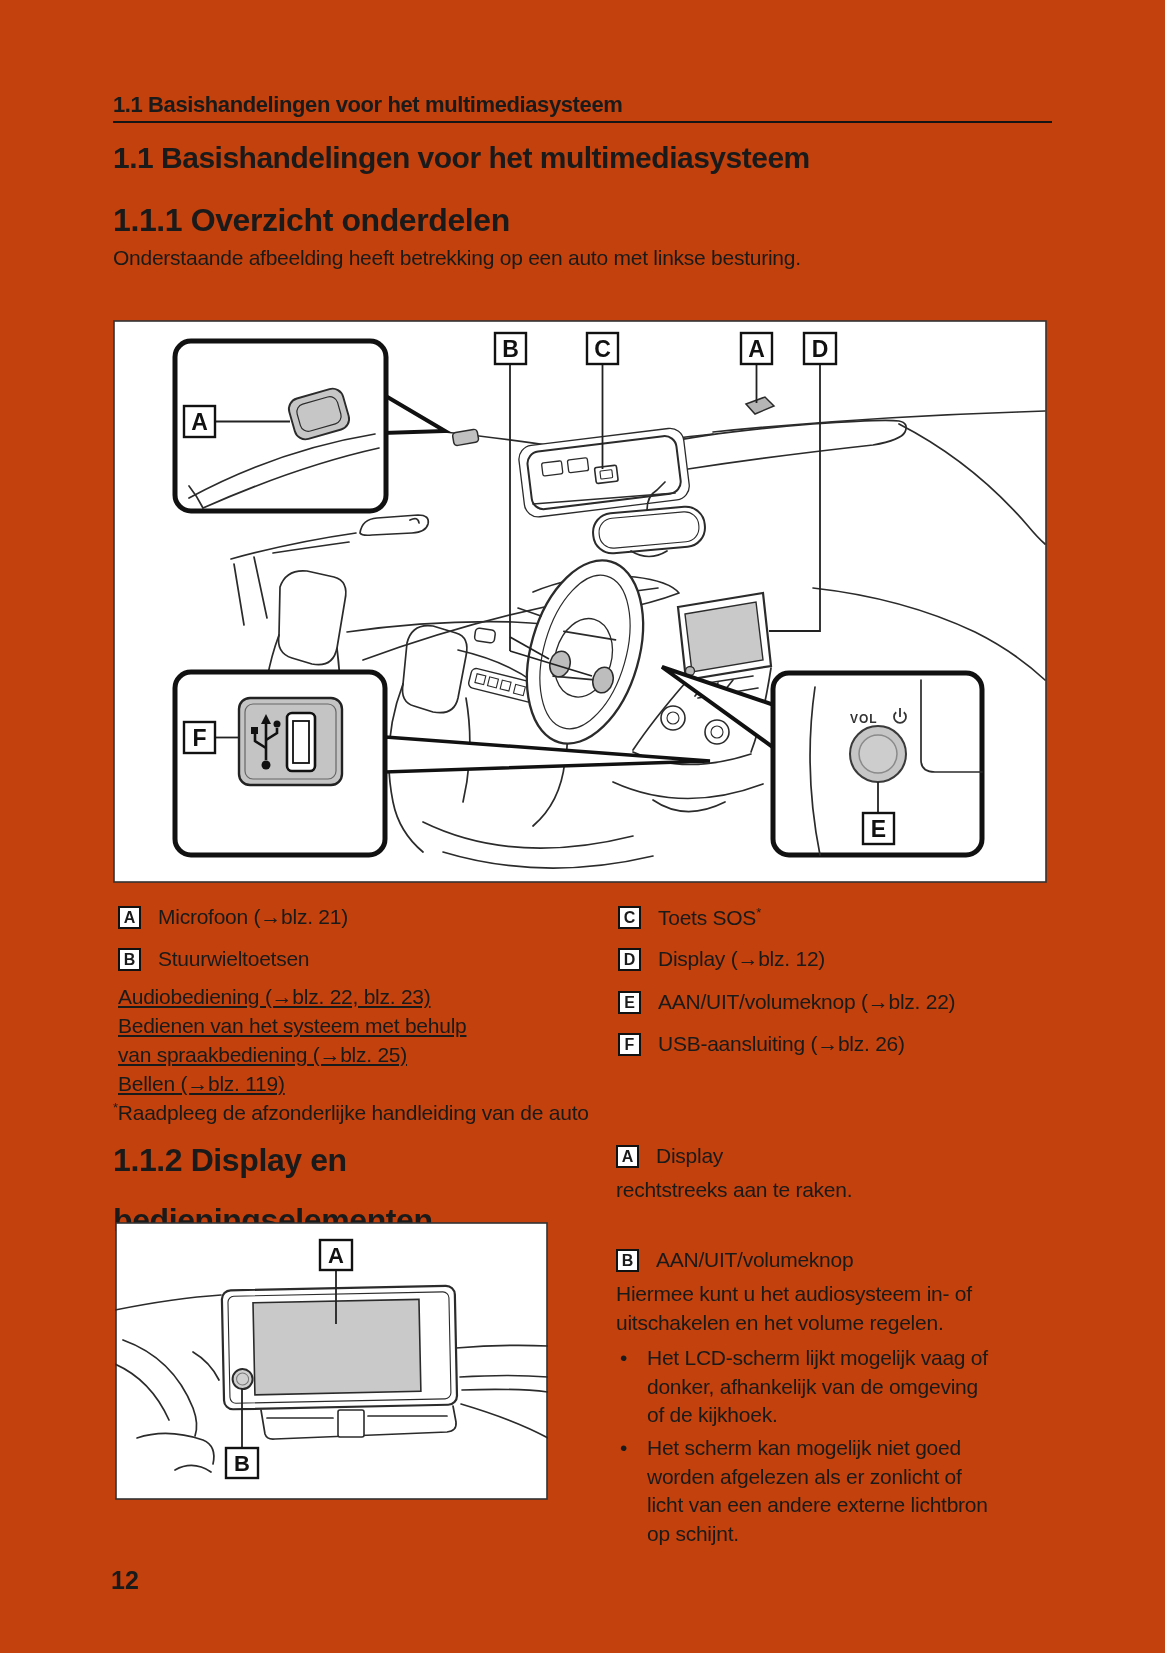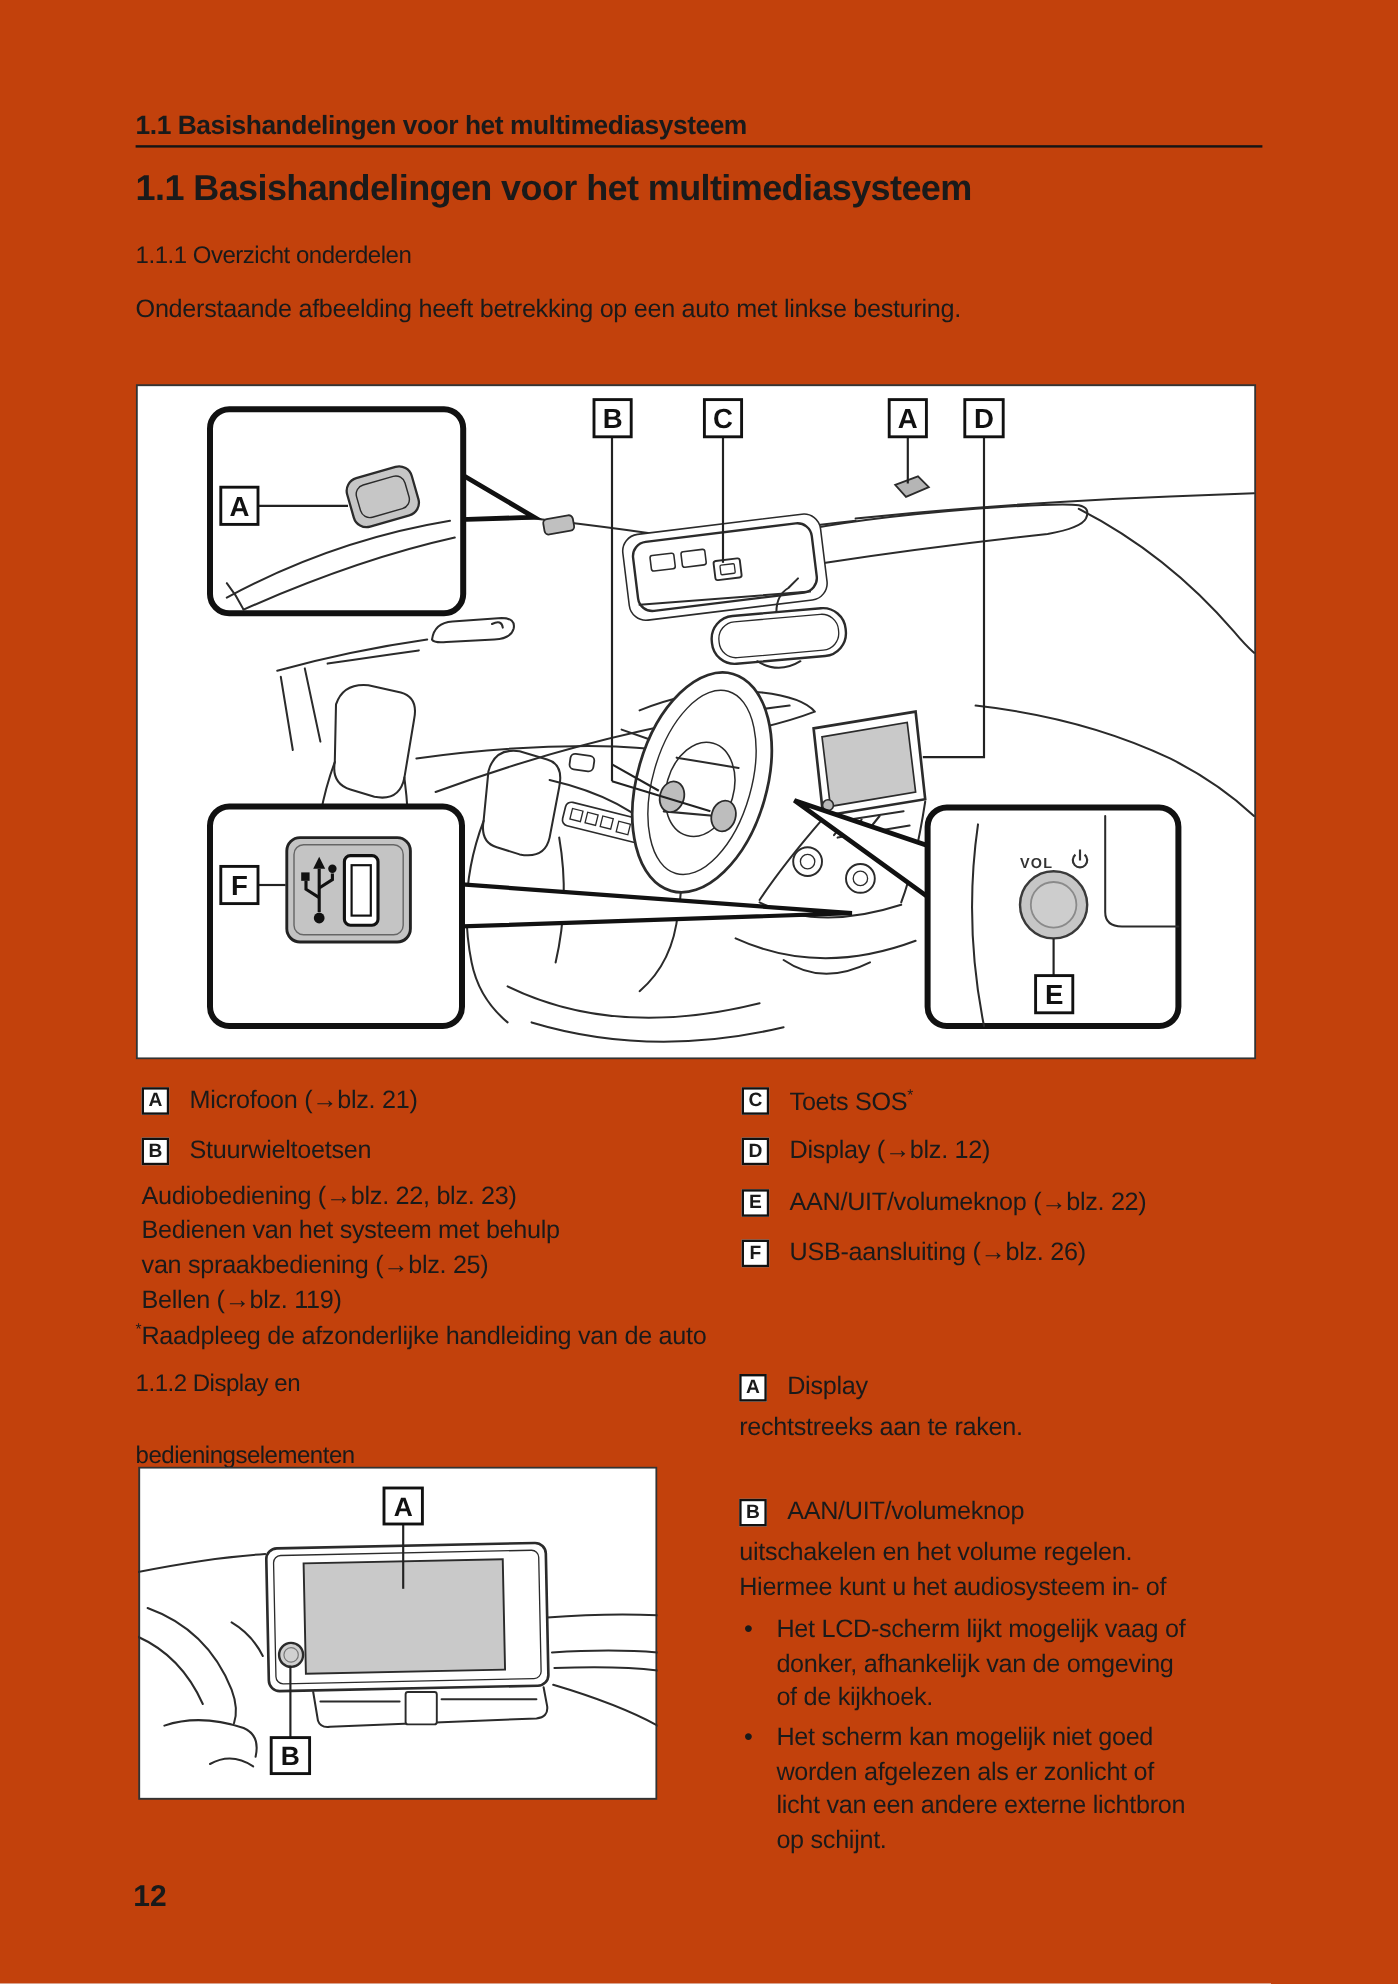--- a/index.html
+++ b/index.html
@@ -6,21 +6,21 @@
   .page{
     position:relative;width:1165px;height:1653px;background:#c2410c;
     font-family:"Liberation Sans",sans-serif;color:#1a1a1a;overflow:hidden;
     margin:0 auto;
   }
   .abs{position:absolute;}
   .nowrap{white-space:nowrap;}
   .running-head{font-size:22px;font-weight:bold;letter-spacing:-0.4px;}
   .rule{background:#151515;height:2px;}
   .h1{font-size:30px;font-weight:bold;letter-spacing:-0.5px;}
-  .h2{font-size:20px;font-weight:normal;letter-spacing:-0.4px;}
+  .h2{font-size:32px;font-weight:bold;letter-spacing:-0.4px;}
   .body-text{font-size:21px;letter-spacing:-0.25px;}
   .legend-line{font-size:21px;letter-spacing:-0.25px;line-height:29px;}
   .row{display:flex;align-items:flex-start;}
   .lb{
     display:inline-flex;width:23px;height:23px;border:2px solid #111;
     align-items:center;justify-content:center;font-weight:bold;font-size:16px;
     flex:0 0 auto;background:#fff;box-sizing:border-box;margin-top:1px;
   }
   .row .txt{margin-left:17px;font-size:21px;letter-spacing:-0.25px;white-space:nowrap;}
   sup{font-size:13px;}
@@ -223,21 +223,21 @@
   </div>
 
   <div class="abs row" style="left:118px;top:905px;">
     <span class="lb">A</span>
     <span class="txt">Microfoon (→blz. 21)</span>
   </div>
   <div class="abs row" style="left:118px;top:947px;">
     <span class="lb">B</span>
     <span class="txt">Stuurwieltoetsen</span>
   </div>
-  <div class="abs legend-line" style="left:118px;top:982px;">
+  <div class="abs legend-line" style="left:118px;top:982px;text-decoration:underline;">
     <div class="nowrap">Audiobediening (→blz. 22, blz. 23)</div>
     <div class="nowrap">Bedienen van het systeem met behulp</div>
     <div class="nowrap">van spraakbediening (→blz. 25)</div>
     <div class="nowrap">Bellen (→blz. 119)</div>
   </div>
 
   <div class="abs row" style="left:618px;top:905px;">
     <span class="lb">C</span>
     <span class="txt"><span>Toets SOS</span><sup>*</sup></span>
   </div>
@@ -304,22 +304,22 @@
   </div>
   <div class="abs legend-line" style="left:616px;top:1175px;">
     <div class="nowrap">rechtstreeks aan te raken.</div>
   </div>
 
   <div class="abs row" style="left:616px;top:1248px;">
     <span class="lb">B</span>
     <span class="txt">AAN/UIT/volumeknop</span>
   </div>
   <div class="abs legend-line" style="left:616px;top:1279px;">
+    <div class="nowrap">Hiermee kunt u het audiosysteem in- of</div>
     <div class="nowrap">uitschakelen en het volume regelen.</div>
-    <div class="nowrap">Hiermee kunt u het audiosysteem in- of</div>
   </div>
 
   <div class="abs bullet-row" style="left:620px;top:1344px;">
     <span class="bullet-glyph">•</span>
     <div class="bullet-lines">
       <div class="nowrap">Het LCD-scherm lijkt mogelijk vaag of</div>
       <div class="nowrap">donker, afhankelijk van de omgeving</div>
       <div class="nowrap">of de kijkhoek.</div>
     </div>
   </div>

